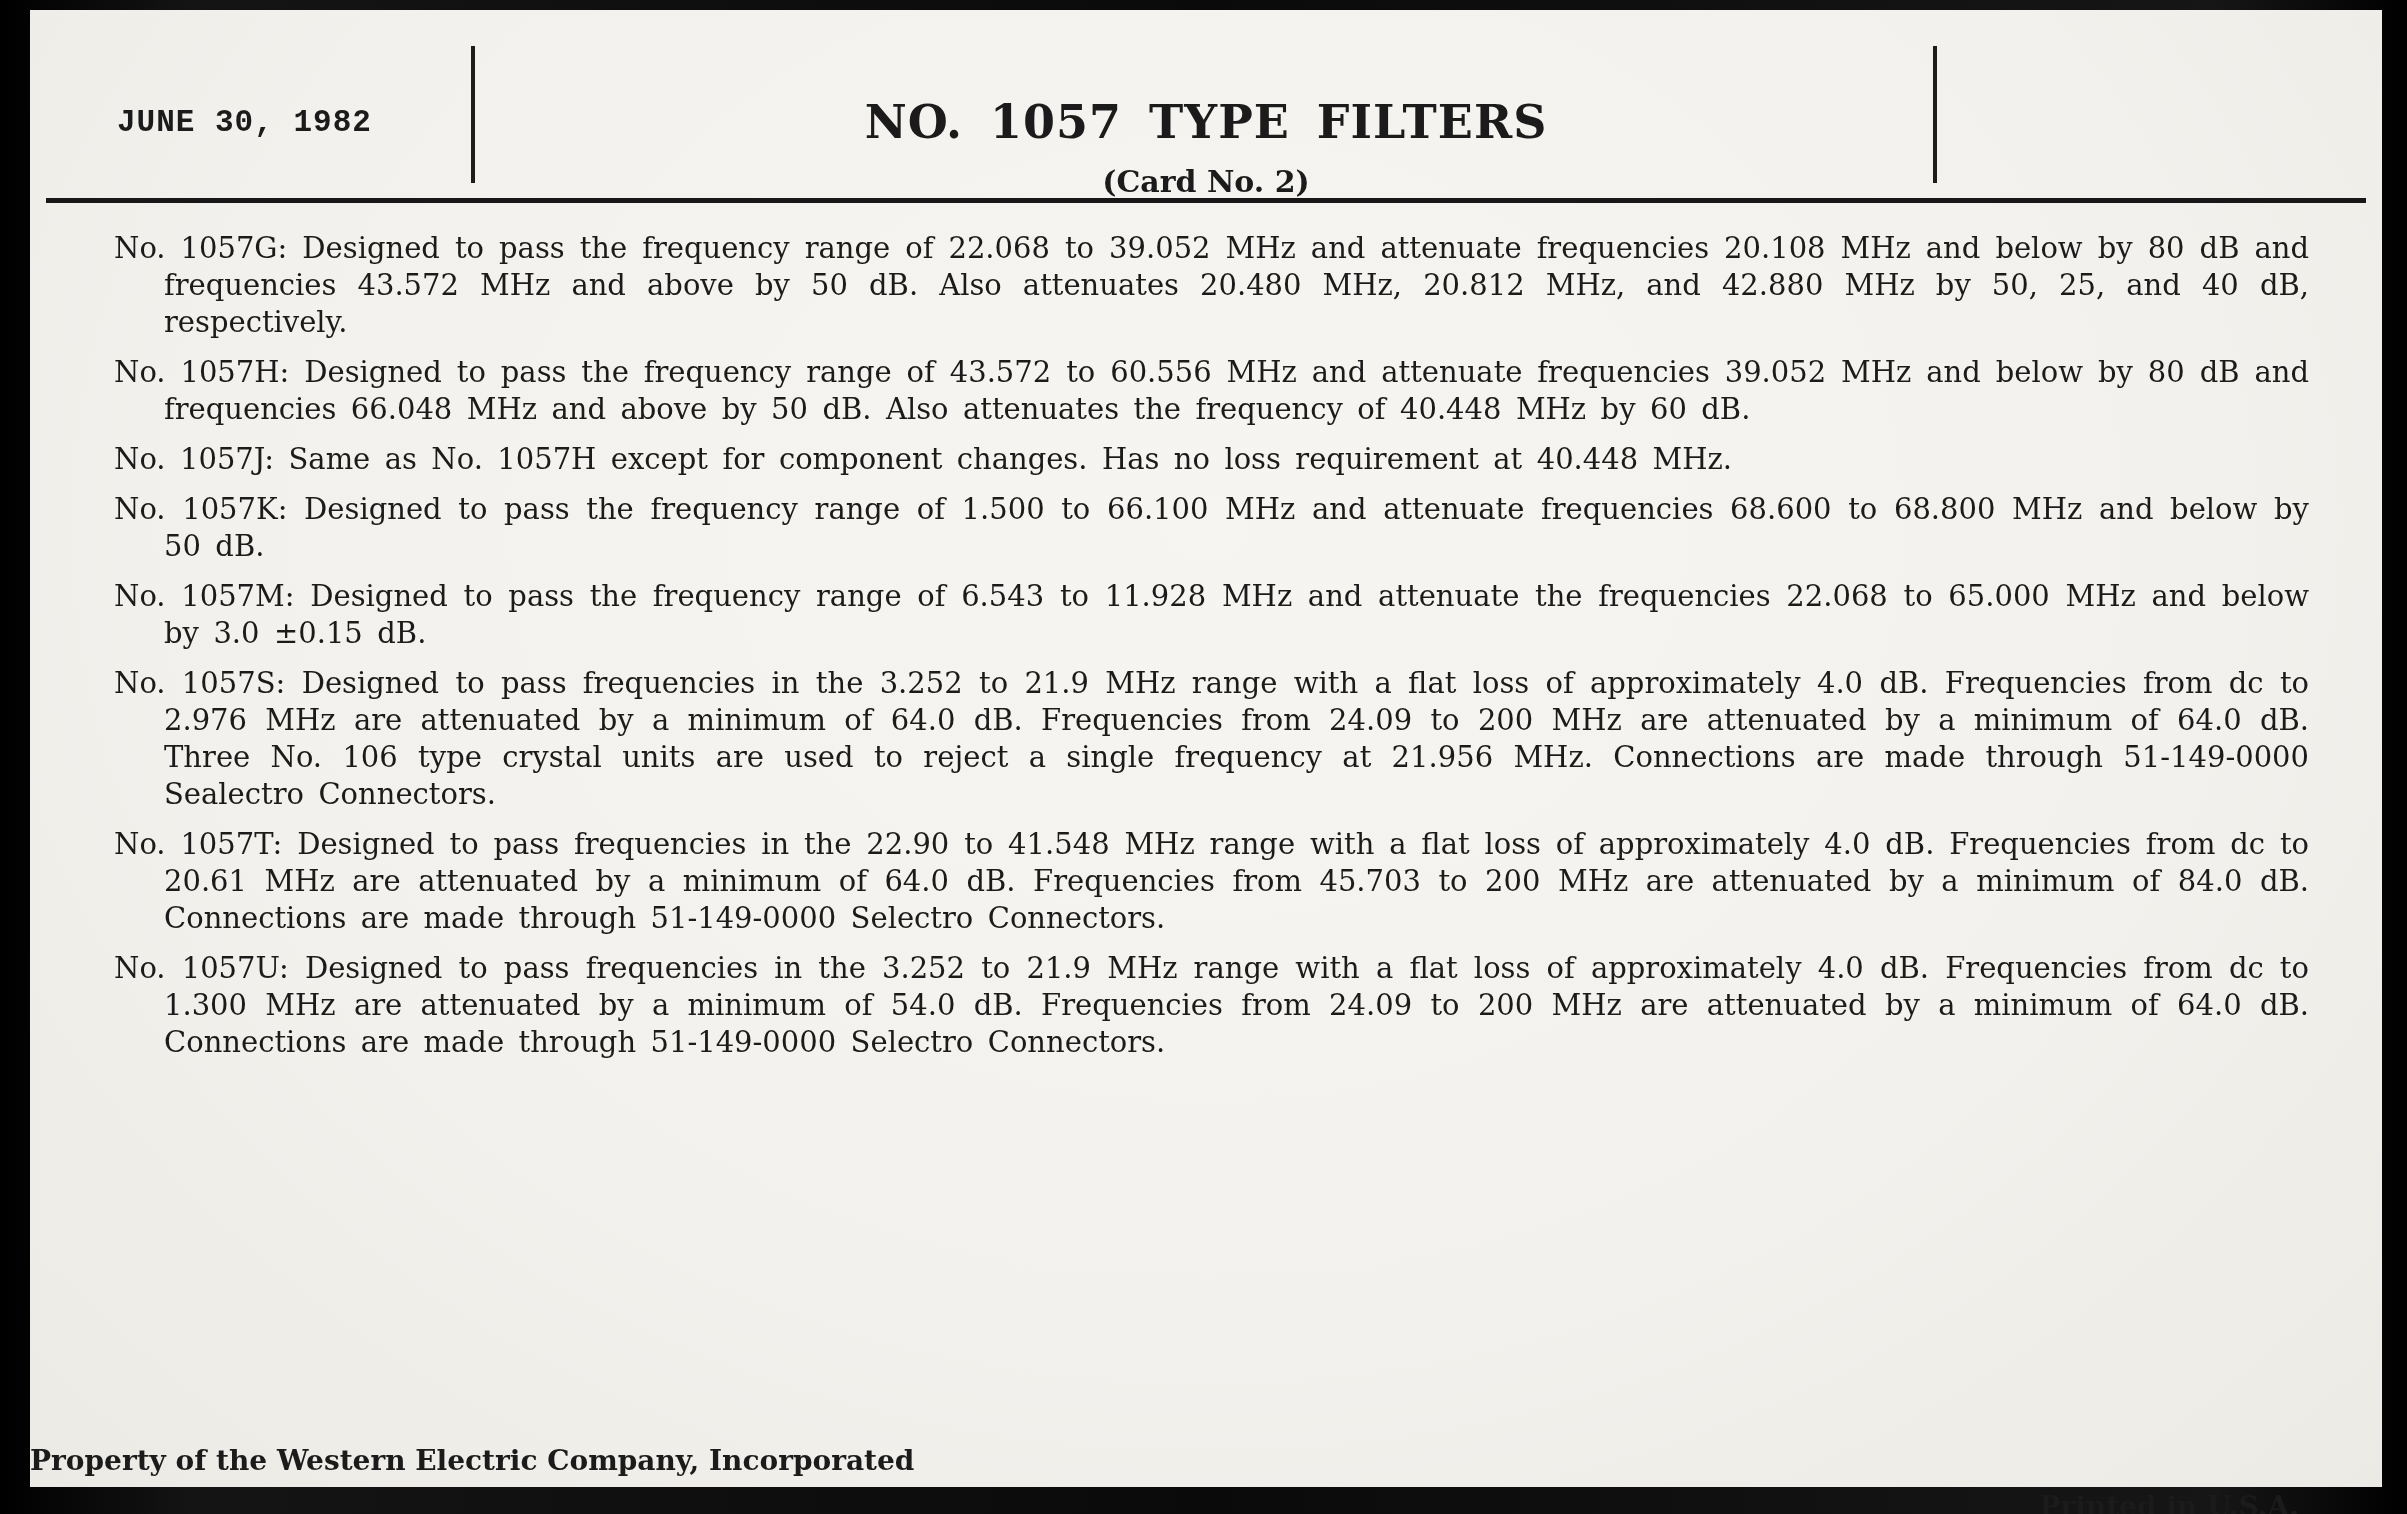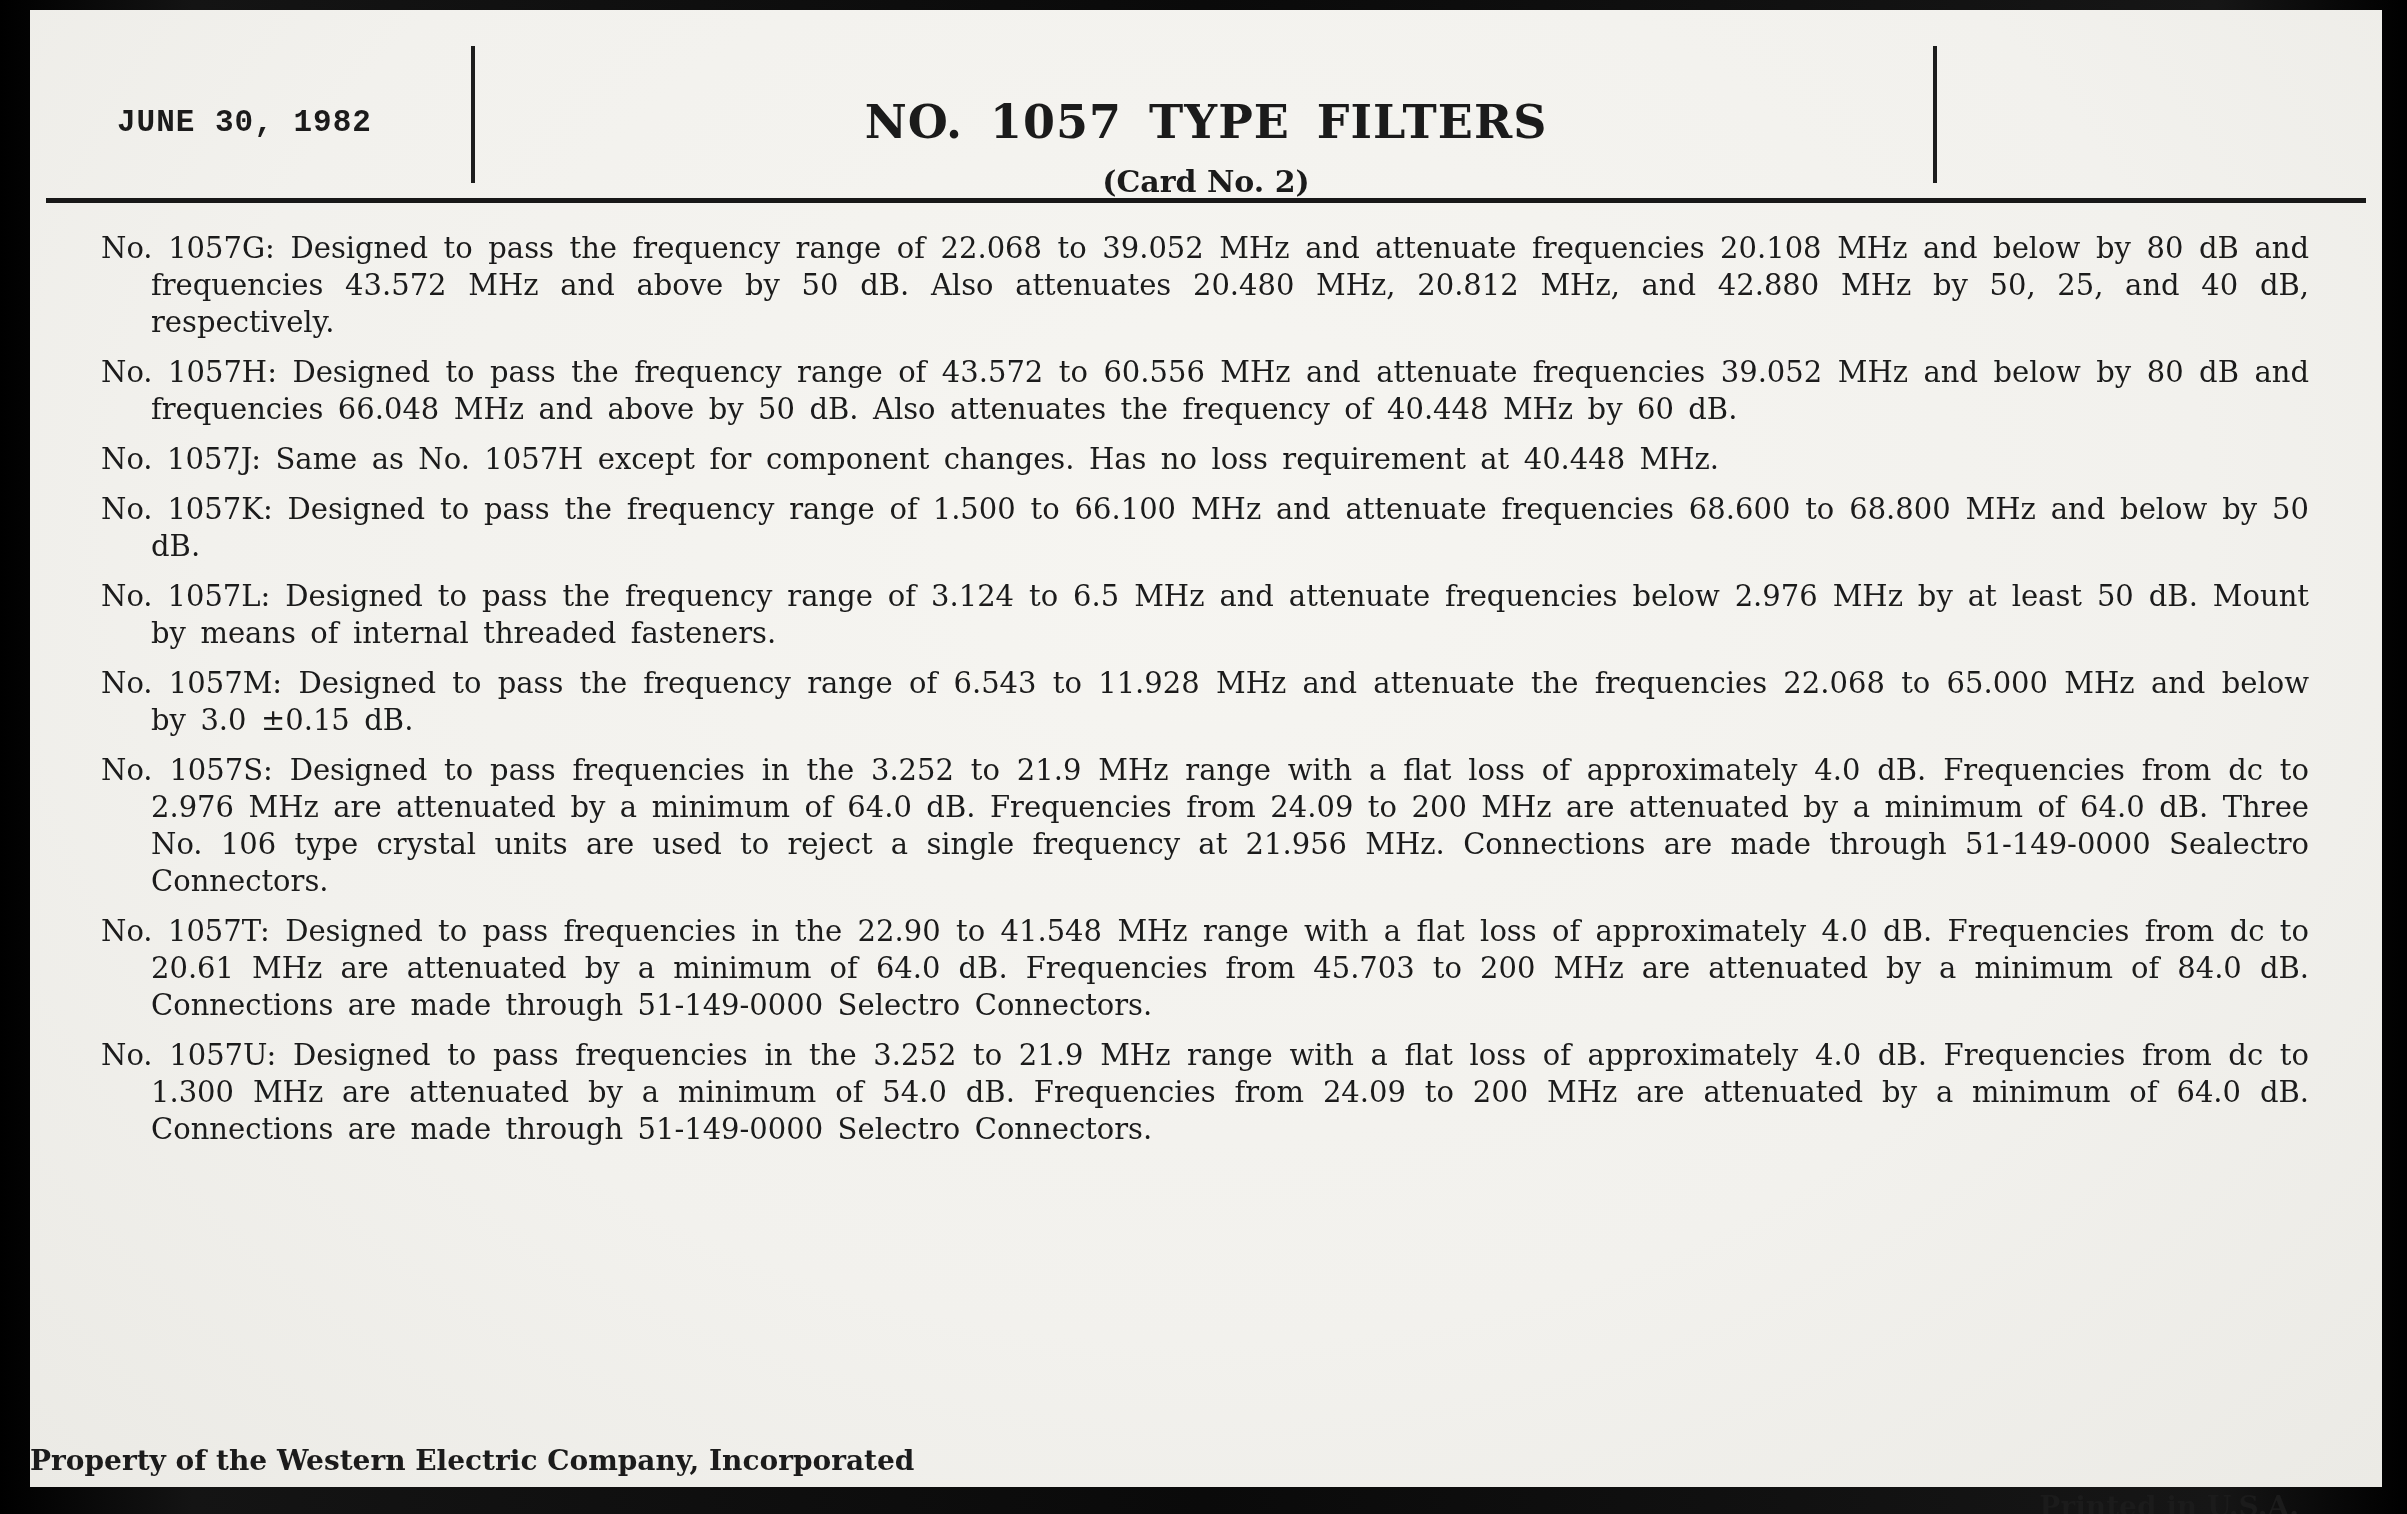--- a/index.html
+++ b/index.html
@@ -79,21 +79,21 @@
   }
   .entries {
     position: absolute;
     left: 71px;
     right: 73px;
     top: 220px;
     font-size: 29px;
     line-height: 37px;
   }
   .entry {
-    margin: 0 0 13px 0;
+    margin: 0 0 13px 13px;
     padding-left: 50px;
     text-indent: -50px;
     text-align: justify;
     word-spacing: 0.18em;
   }
   .entry .label {
     white-space: nowrap;
   }
   .footer-property {
     position: absolute;
@@ -130,21 +130,20 @@
 
     <div class="vbar right"></div>
 
     <div class="rule"></div>
 
     <main class="entries">
       <p class="entry"><span class="label">No. 1057G:</span> <span>Designed to pass the frequency range of 22.068 to 39.052 MHz and attenuate frequencies 20.108 MHz and below by 80 dB and frequencies 43.572 MHz and above by 50 dB. Also attenuates 20.480 MHz, 20.812 MHz, and 42.880 MHz by 50, 25, and 40 dB, respectively.</span></p>
       <p class="entry"><span class="label">No. 1057H:</span> <span>Designed to pass the frequency range of 43.572 to 60.556 MHz and attenuate frequencies 39.052 MHz and below by 80 dB and frequencies 66.048 MHz and above by 50 dB. Also attenuates the frequency of 40.448 MHz by 60 dB.</span></p>
       <p class="entry"><span class="label">No. 1057J:</span> <span>Same as No. 1057H except for component changes. Has no loss requirement at 40.448 MHz.</span></p>
       <p class="entry"><span class="label">No. 1057K:</span> <span>Designed to pass the frequency range of 1.500 to 66.100 MHz and attenuate frequencies 68.600 to 68.800 MHz and below by 50 dB.</span></p>
-      <p class="entry"><span class="label">No. 1057L:</span> <span>Designed to pass the frequency range of 3.124 to 6.5 MHz and attenuate frequencies below 2.976 MHz by at least 50 dB. Mount by means of internal threaded fasteners.</span></p>
       <p class="entry"><span class="label">No. 1057M:</span> <span>Designed to pass the frequency range of 6.543 to 11.928 MHz and attenuate the frequencies 22.068 to 65.000 MHz and below by 3.0 ±0.15 dB.</span></p>
       <p class="entry"><span class="label">No. 1057S:</span> <span>Designed to pass frequencies in the 3.252 to 21.9 MHz range with a flat loss of approximately 4.0 dB. Frequencies from dc to 2.976 MHz are attenuated by a minimum of 64.0 dB. Frequencies from 24.09 to 200 MHz are attenuated by a minimum of 64.0 dB. Three No. 106 type crystal units are used to reject a single frequency at 21.956 MHz. Connections are made through 51-149-0000 Sealectro Connectors.</span></p>
       <p class="entry"><span class="label">No. 1057T:</span> <span>Designed to pass frequencies in the 22.90 to 41.548 MHz range with a flat loss of approximately 4.0 dB. Frequencies from dc to 20.61 MHz are attenuated by a minimum of 64.0 dB. Frequencies from 45.703 to 200 MHz are attenuated by a minimum of 84.0 dB. Connections are made through 51-149-0000 Selectro Connectors.</span></p>
       <p class="entry"><span class="label">No. 1057U:</span> <span>Designed to pass frequencies in the 3.252 to 21.9 MHz range with a flat loss of approximately 4.0 dB. Frequencies from dc to 1.300 MHz are attenuated by a minimum of 54.0 dB. Frequencies from 24.09 to 200 MHz are attenuated by a minimum of 64.0 dB. Connections are made through 51-149-0000 Selectro Connectors.</span></p>
     </main>
 
     <div class="footer-property">Property of the Western Electric Company, Incorporated</div>
     <div class="footer-printed">Printed in U.S.A.</div>
 
   </div>

